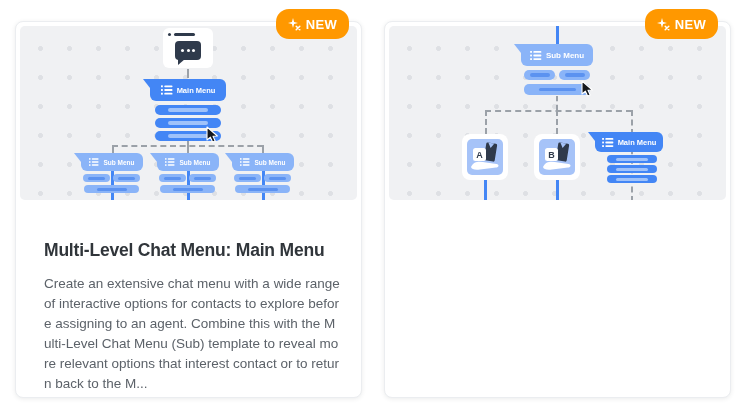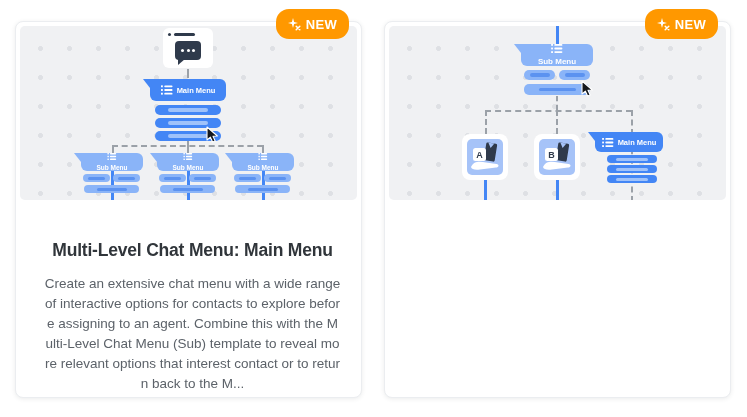--- a/index.html
+++ b/index.html
@@ -38,21 +38,21 @@
   .bubble {
     position:absolute; z-index:3; background:#4386F5; color:#fff;
     border-radius:6px; border-top-left-radius:0;
     display:flex; align-items:center; justify-content:center; gap:4px;
     font-weight:bold;
   }
   .bubble::before {
     content:""; position:absolute; left:-7px; top:0; width:7px; height:9px;
     background:inherit; clip-path:polygon(0 0, 100% 0, 100% 100%);
   }
-  .bubble.lt { background:#8AB4F8;flex-direction:column; }
+  .bubble.lt { background:#8AB4F8; }
   .lbl-lg { font-size:8px; } .lbl-md { font-size:7.5px; } .lbl-sm { font-size:6.5px; }
 
   
   .bar { position:absolute; z-index:3; background:#4386F5; border-radius:5px;
          display:flex; align-items:center; justify-content:center; }
   .bar.lt { background:#8AB4F8; }
   .stripe { border-radius:2px; }
   .stripe.on-blue { background:#9FC2FA; }
   .stripe.on-lt { background:#5B92F0; }
 
@@ -68,21 +68,21 @@
   .win-bub i { width:3px; height:3px; border-radius:50%; background:#fff; }
 
   .cursor { position:absolute; z-index:4; }
 
   
   .tile { position:absolute; width:46px; height:46px; background:#fff; border-radius:8px; z-index:3;
           display:flex; align-items:center; justify-content:center; }
   .tile-in { width:36px; height:36px; background:#A6C3F8; border-radius:5px; overflow:hidden; }
 
   
-  .content { position:absolute; left:28px; right:20px; top:196px;text-align:center; }
+  .content { position:absolute; left:28px; right:20px; top:196px; }
   .title { font-size:17.5px; font-weight:bold; color:#30353A; letter-spacing:-0.2px;
            white-space:nowrap; margin-top:22px; }
   .desc { margin-top:13px; font-size:13.5px; line-height:20px; color:#5C6269;
           word-break:break-all; }
 </style>
 </head>
 <body>
 
 <div class="page">
 

